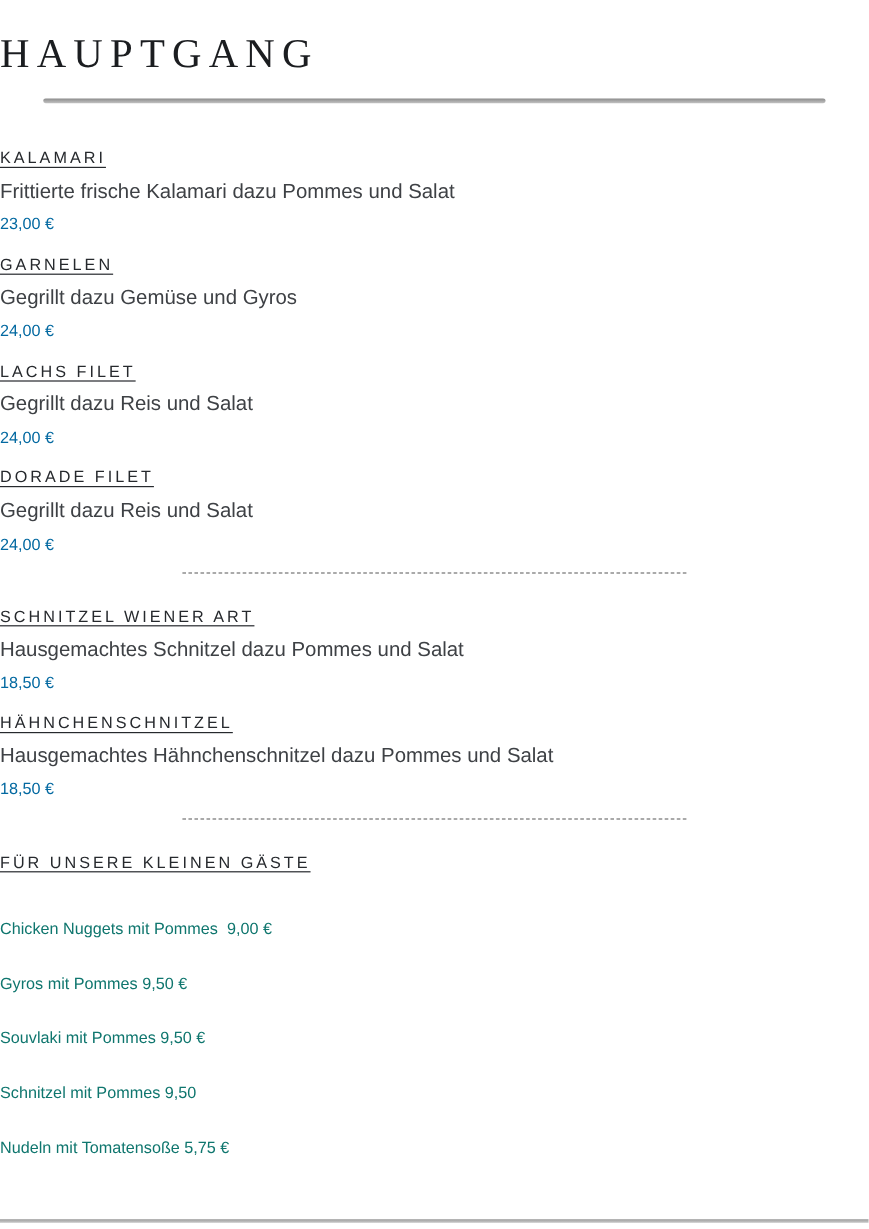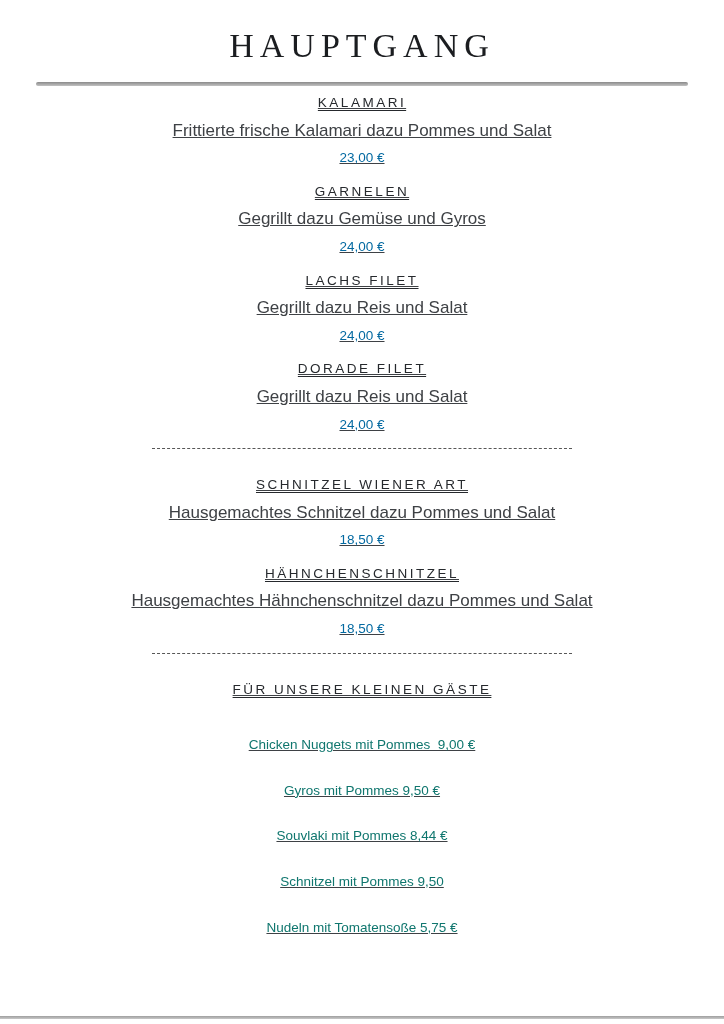--- a/index.html
+++ b/index.html
@@ -9,40 +9,39 @@
   }
   .page {
     position: relative;
     width: 724px;
     height: 1024px;
     margin: 0 auto;
     background: #ffffff;
     overflow: hidden;
     font-family: "Liberation Sans", sans-serif;
     color: #3e4145;
-    text-align: center;
+    text-align: left;
   }
   .title {
     margin: 26px 0 0;
     font-family: "Liberation Serif", serif;
     font-weight: 400;
     font-size: 34px;
     letter-spacing: 6px;
     line-height: 1.15;
     color: #1b1d20;
   }
   .top-rule {
     height: 4px;
     margin: 17px 36px 0;
     border-radius: 2px;
     background: linear-gradient(#8a8a8a, #c2c2c2);
   }
   .menu {
-    padding-top: 7px;
-    text-decoration: underline;
+    padding-top: 36px;
   }
   .menu-item { margin: 0; }
   .item-name {
     margin: 0 0 6px;
     font-size: 13.5px;
     font-weight: 400;
     letter-spacing: 2.5px;
     line-height: 1.45;
     color: #26292d;
     text-decoration: underline;
@@ -150,21 +149,21 @@
       </article>
 
     </section>
 
     <hr class="dashed-sep">
 
     <section class="kids-section">
       <h2 class="kids-heading">FÜR UNSERE KLEINEN GÄSTE</h2>
       <p class="kids-item">Chicken Nuggets mit Pommes  9,00 €</p>
       <p class="kids-item">Gyros mit Pommes 9,50 €</p>
-      <p class="kids-item">Souvlaki mit Pommes 8,44 €</p>
+      <p class="kids-item">Souvlaki mit Pommes 9,50 €</p>
       <p class="kids-item">Schnitzel mit Pommes 9,50</p>
       <p class="kids-item">Nudeln mit Tomatensoße 5,75 €</p>
     </section>
 
   </main>
 
   <div class="bottom-rule"></div>
 
 </div>
 

